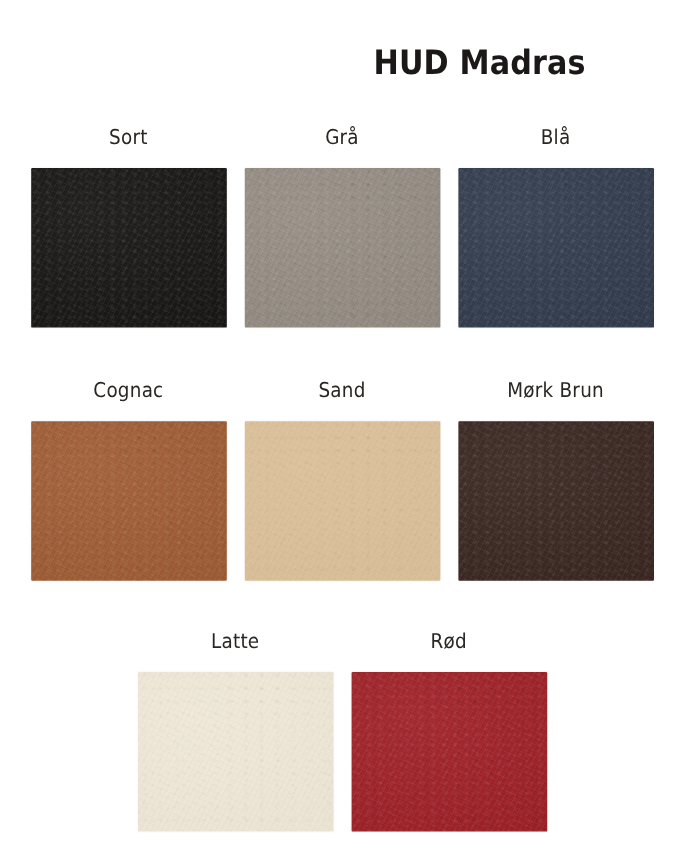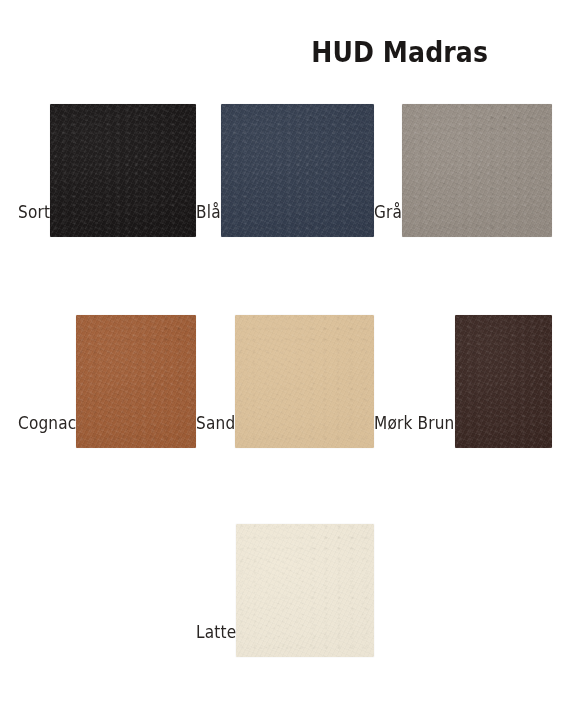--- a/index.html
+++ b/index.html
@@ -55,21 +55,22 @@
     display: flex;
     justify-content: center;
   }
   .swatch-row.row-1 { top: 104px; }
   .swatch-row.row-2 { top: 315px; }
   .swatch-row.row-3 { top: 524px; }
 
   .swatch-cell {
     width: 178px;
     display: flex;
-    align-items: flex-end;
+    flex-direction: column;
+    align-items: center;
   }
 
   .swatch-label {
     font-size: 17px;
     font-weight: 400;
     line-height: 22px;
     color: #2a2624;
     letter-spacing: 0.2px;
     white-space: nowrap;
     margin-bottom: 14px;
@@ -127,26 +128,26 @@
   <div class="page-title">HUD Madras</div>
 
   <div class="swatch-grid">
 
     <div class="swatch-row row-1">
       <div class="swatch-cell">
         <div class="swatch-label">Sort</div>
         <div class="swatch-chip" style="background-color: rgb(23, 20, 20);"></div>
       </div>
       <div class="swatch-cell">
+        <div class="swatch-label">Grå</div>
+        <div class="swatch-chip" style="background-color: rgb(150, 141, 132);"></div>
+      </div>
+      <div class="swatch-cell">
         <div class="swatch-label">Blå</div>
         <div class="swatch-chip" style="background-color: rgb(49, 59, 77);"></div>
-      </div>
-      <div class="swatch-cell">
-        <div class="swatch-label">Grå</div>
-        <div class="swatch-chip" style="background-color: rgb(150, 141, 132);"></div>
       </div>
     </div>
 
     <div class="swatch-row row-2">
       <div class="swatch-cell">
         <div class="swatch-label">Cognac</div>
         <div class="swatch-chip" style="background-color: rgb(160, 92, 52);"></div>
       </div>
       <div class="swatch-cell">
         <div class="swatch-label">Sand</div>
@@ -156,16 +157,20 @@
         <div class="swatch-label">Mørk Brun</div>
         <div class="swatch-chip" style="background-color: rgb(57, 37, 32);"></div>
       </div>
     </div>
 
     <div class="swatch-row row-3">
       <div class="swatch-cell">
         <div class="swatch-label">Latte</div>
         <div class="swatch-chip pale" style="background-color: rgb(240, 233, 216);"></div>
       </div>
+      <div class="swatch-cell">
+        <div class="swatch-label">Rød</div>
+        <div class="swatch-chip" style="background-color: rgb(160, 31, 38);"></div>
+      </div>
     </div>
 
   </div>
 </div>
 
 </body></html>

